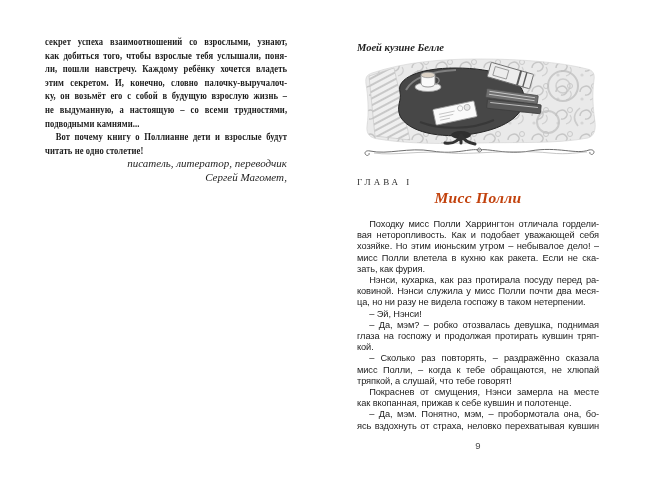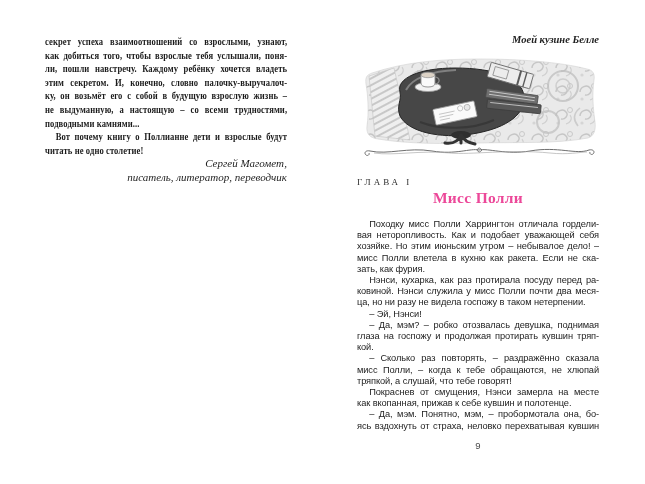--- a/index.html
+++ b/index.html
@@ -29,34 +29,34 @@
     color:#1b1b1b;letter-spacing:0.1px;
   }
   .signature{
     left:45px;top:157px;width:242px;
     font-style:italic;font-size:11px;line-height:13.8px;
     text-align:right;color:#1d1d1d;
   }
 
   
   .dedication{
-    left:357px;top:34px;width:242px;
+    left:357px;top:42px;width:242px;
     font-style:italic;font-weight:bold;font-size:10.5px;
-    text-align:right;color:#222;
+    color:#222;
   }
   .illustration{left:360px;top:56px;width:238px;height:102px;}
   .chapter-label{
     left:357px;top:177px;width:242px;
     font-size:9px;letter-spacing:3px;text-transform:uppercase;
     text-align:left;color:#2e2e2e;
   }
   .chapter-title{
     left:357px;top:189px;width:242px;
     font-weight:bold;font-size:15.5px;letter-spacing:0.3px;
-    text-align:center;color:#ec4899;
+    text-align:center;color:#c2410c;font-style:italic;
   }
   .right-body{
     left:357px;top:218px;width:258px;
     transform:scaleX(0.938);transform-origin:0 0;
     font-family:"Liberation Sans","DejaVu Sans",sans-serif;
     font-size:9.9px;line-height:11.2px;
     color:#222;letter-spacing:-0.1px;
   }
   .page-number{
     left:357px;top:440px;width:242px;
@@ -77,22 +77,22 @@
       <div class="line">не выдуманную, а настоящую – со всеми трудностями,</div>
       <div class="line">подводными камнями...</div>
     </div>
     <div class="para indent">
       <div class="line">Вот почему книгу о Поллианне дети и взрослые будут</div>
       <div class="line">читать не одно столетие!</div>
     </div>
   </div>
 
 <div class="abs signature">
+  <div>писатель, литератор, переводчик</div>
   <div>Сергей Магомет,</div>
-  <div>писатель, литератор, переводчик</div>
 </div>
 
 <div class="abs dedication">Моей кузине Белле</div>
 
 <svg class="abs illustration" viewBox="0 0 238 102" xmlns="http://www.w3.org/2000/svg">
   <defs>
     <pattern id="dmk" width="24" height="24" patternUnits="userSpaceOnUse">
       <rect width="24" height="24" fill="#eaeaea"></rect>
       <path d="M4,12c0-5 7-8 10-4c3 3-1 8-5 7" fill="none" stroke="#c6c6c6" stroke-width="1.4"></path>
       <path d="M14,20c4-1 7-5 4-9" fill="none" stroke="#cfcfcf" stroke-width="1.1"></path>

